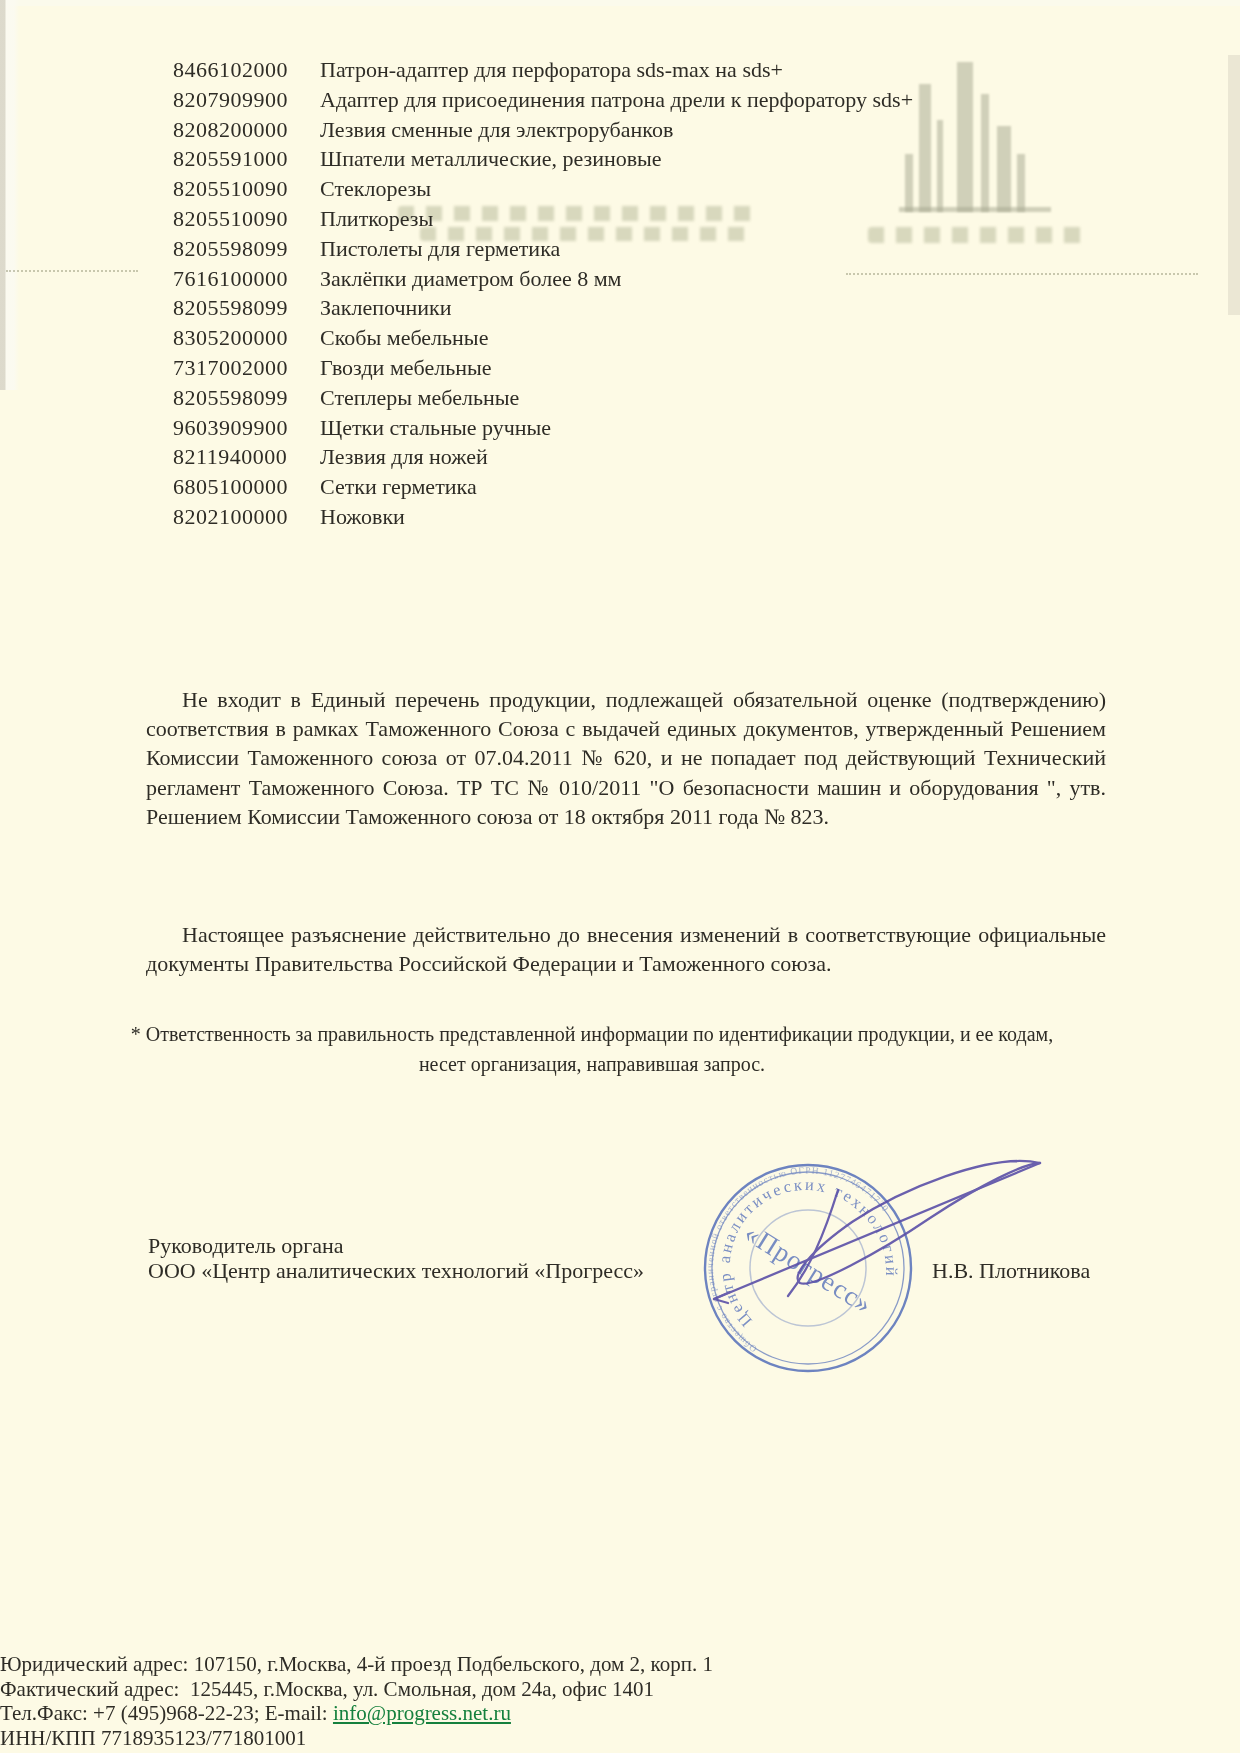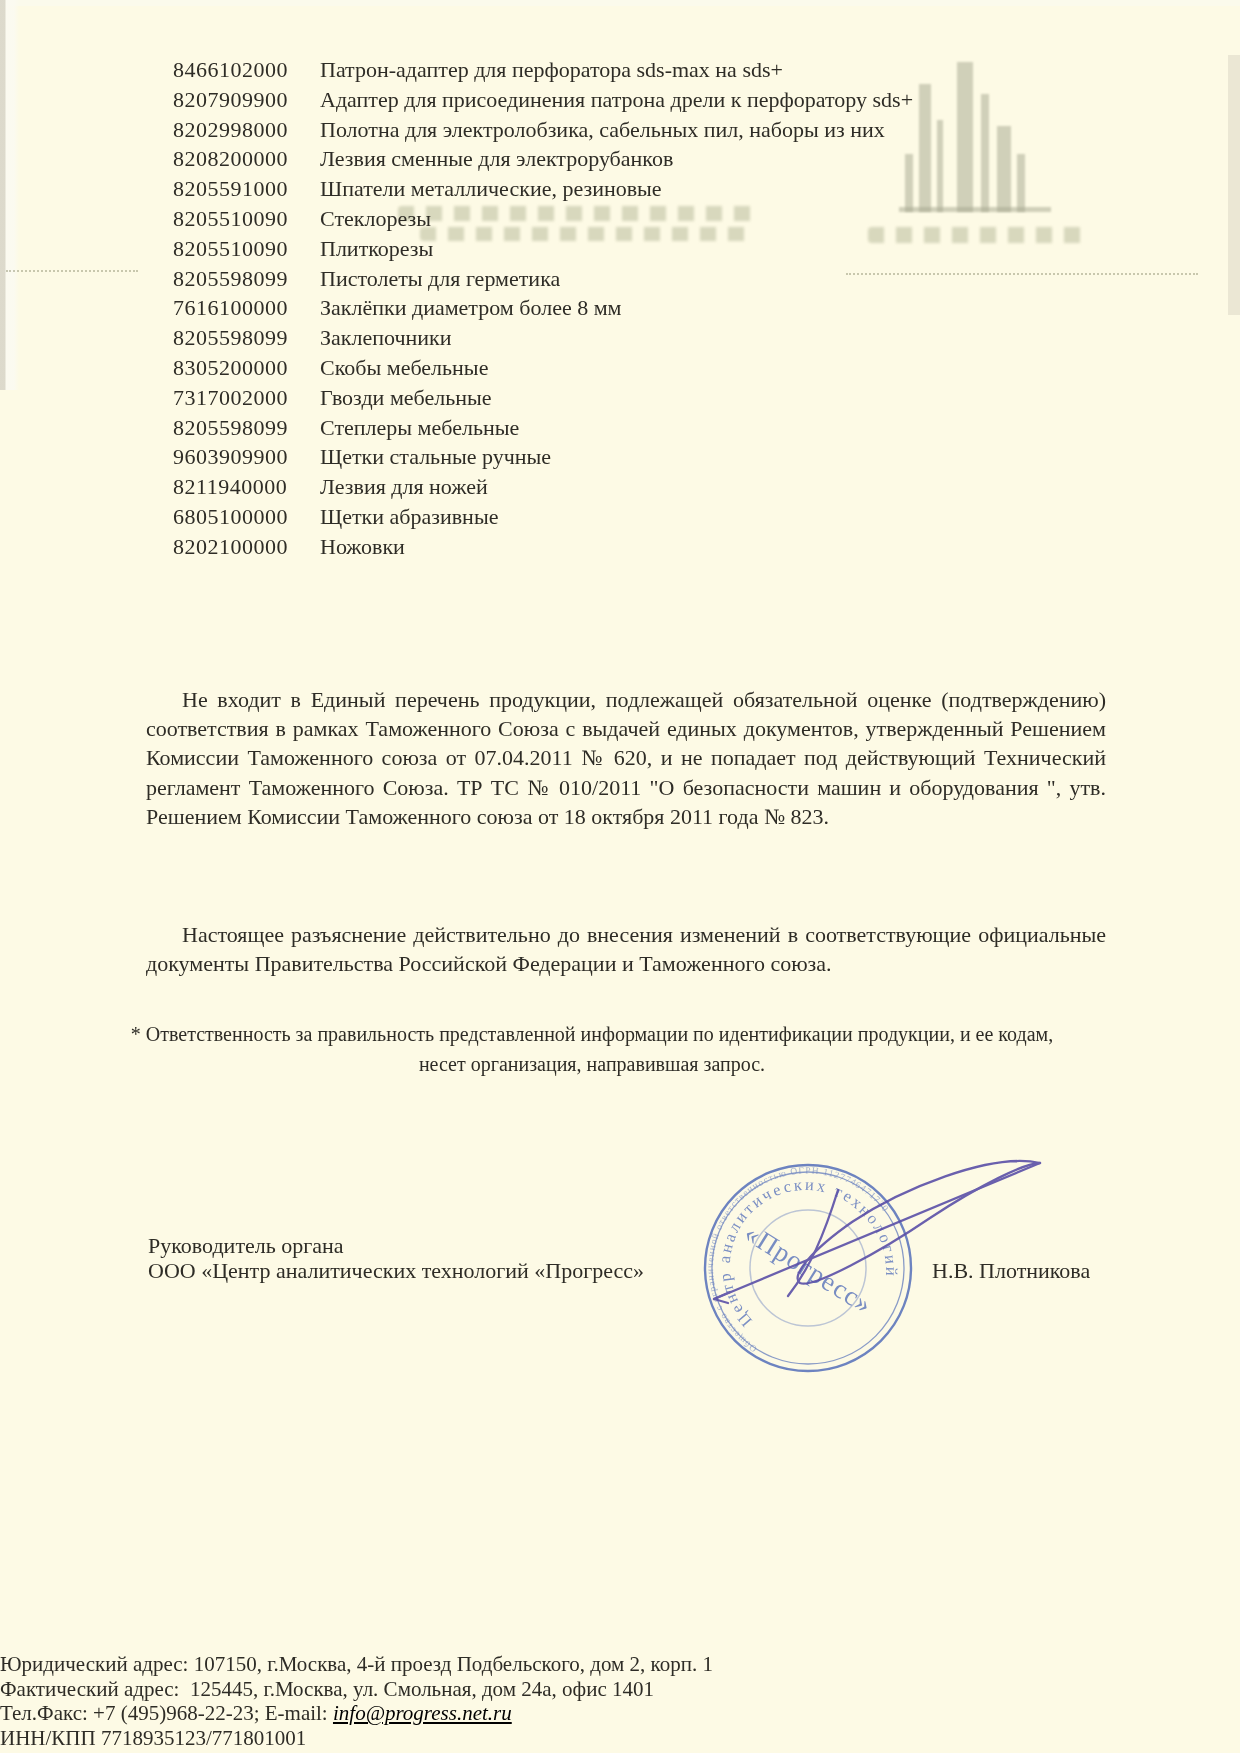--- a/index.html
+++ b/index.html
@@ -39,21 +39,21 @@
   .footnote{position:absolute;left:40px;top:1020px;width:1104px;text-align:center;
         font-size:20px;line-height:29.5px;}
   
   .sig-line{position:absolute;font-size:22px;white-space:nowrap;}
   
   .stamp{position:absolute;left:693px;top:1153px;width:230px;height:230px;opacity:.82;}
   .autograph{position:absolute;left:690px;top:1130px;width:420px;height:220px;pointer-events:none;}
   
   .footer{position:absolute;left:0;top:1652px;width:1056px;text-align:left;
         font-size:21px;line-height:24.6px;}
-  .footer a{color:#000000;text-decoration:underline;font-style:italic;}
+  .footer a{color:#15803d;text-decoration:underline;}
 </style>
 </head>
 <body>
 
 <div id="page">
 
   <div class="edge-top"></div>
   <div class="edge-left"></div>
   <div class="edge-right"></div>
 
@@ -71,34 +71,33 @@
   <div class="bleed bleed-smudge" style="left:398px;top:206px;width:360px;height:15px;"></div>
   <div class="bleed bleed-smudge" style="left:420px;top:227px;width:330px;height:14px;"></div>
   <div class="bleed bleed-smudge" style="left:868px;top:227px;width:215px;height:16px;"></div>
 
   <div class="bleed bleed-line" style="left:6px;top:270px;width:132px;"></div>
   <div class="bleed bleed-line" style="left:846px;top:273px;width:352px;"></div>
 
   <div class="codes">
     <div class="row"><span class="code">8466102000</span><span>Патрон-адаптер для перфоратора sds-max на sds+</span></div>
     <div class="row"><span class="code">8207909900</span><span>Адаптер для присоединения патрона дрели к перфоратору sds+</span></div>
-    <div class="row"><span class="code">8202998000</span><span>Полотна для электролобзика, сабельных пил, наборы из них</span></div>
     <div class="row"><span class="code">8208200000</span><span>Лезвия сменные для электрорубанков</span></div>
     <div class="row"><span class="code">8205591000</span><span>Шпатели металлические, резиновые</span></div>
     <div class="row"><span class="code">8205510090</span><span>Стеклорезы</span></div>
     <div class="row"><span class="code">8205510090</span><span>Плиткорезы</span></div>
     <div class="row"><span class="code">8205598099</span><span>Пистолеты для герметика</span></div>
     <div class="row"><span class="code">7616100000</span><span>Заклёпки диаметром более 8 мм</span></div>
     <div class="row"><span class="code">8205598099</span><span>Заклепочники</span></div>
     <div class="row"><span class="code">8305200000</span><span>Скобы мебельные</span></div>
     <div class="row"><span class="code">7317002000</span><span>Гвозди мебельные</span></div>
     <div class="row"><span class="code">8205598099</span><span>Степлеры мебельные</span></div>
     <div class="row"><span class="code">9603909900</span><span>Щетки стальные ручные</span></div>
     <div class="row"><span class="code">8211940000</span><span>Лезвия для ножей</span></div>
-    <div class="row"><span class="code">6805100000</span><span>Щетки абразивные</span></div>
+    <div class="row"><span class="code">6805100000</span><span>Сетки герметика</span></div>
     <div class="row"><span class="code">8202100000</span><span>Ножовки</span></div>
   </div>
 
   <div class="para" style="top:685px;">Не входит в Единый перечень продукции, подлежащей обязательной оценке (подтверждению) соответствия в рамках Таможенного Союза с выдачей единых документов, утвержденный Решением Комиссии Таможенного союза от 07.04.2011 № 620, и не попадает под действующий Технический регламент Таможенного Союза. ТР ТС № 010/2011 "О безопасности машин и оборудования ", утв. Решением Комиссии Таможенного союза от  18 октября 2011 года № 823.</div>
   <div class="para" style="top:920px;">Настоящее разъяснение действительно до внесения изменений в соответствующие официальные документы Правительства Российской Федерации и Таможенного союза.</div>
 
   <div class="footnote">
     <div>* Ответственность за правильность представленной информации по идентификации продукции, и ее кодам,</div>
     <div>несет организация, направившая запрос.</div>
   </div>

